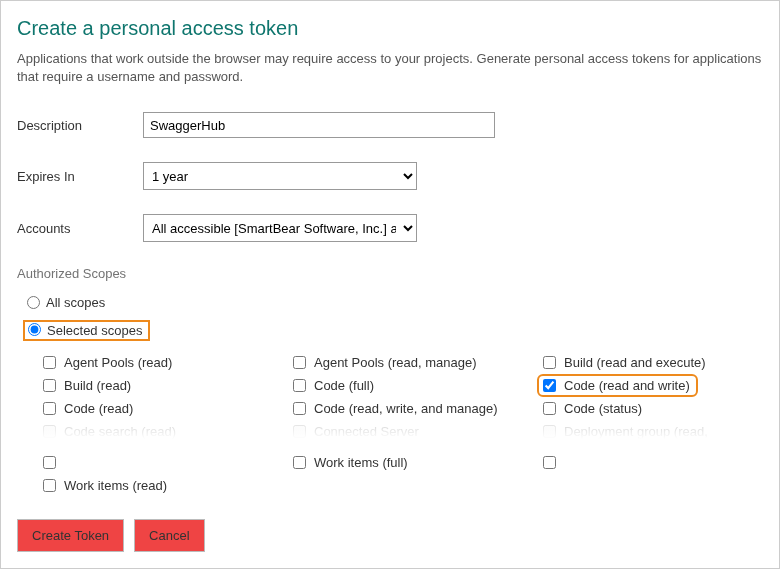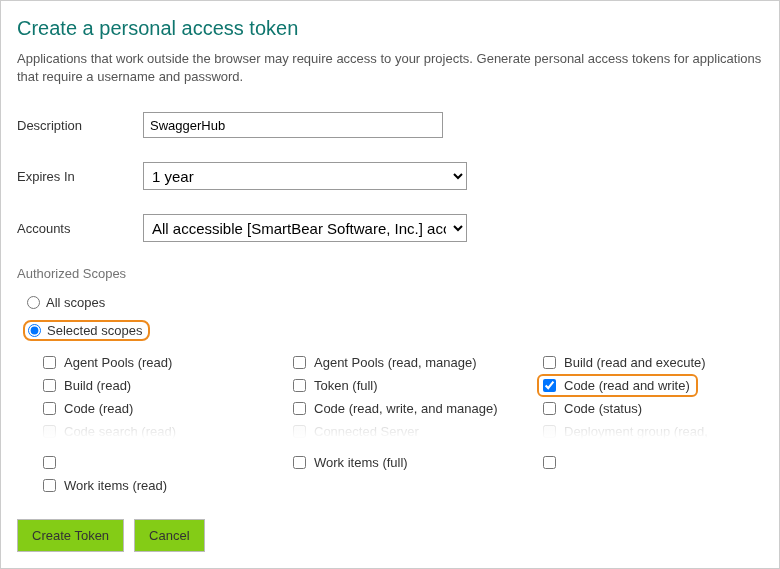--- a/index.html
+++ b/index.html
@@ -31,34 +31,34 @@
   .field-row {
     display: flex;
     align-items: center;
     margin-bottom: 24px;
   }
   .field-label {
     width: 126px;
     color: #333;
   }
   .text-input {
-    width: 300px;
+    width: 352px;
     height: 26px;
     border: 1px solid #999;
     padding: 2px 6px;
     font-family: inherit;
     font-size: 13px;
   }
   .select-input {
-    width: 324px;
+    width: 274px;
     height: 28px;
     border: 1px solid #999;
     padding: 2px 4px;
     font-family: inherit;
-    font-size: 15px;
+    font-size: 13px;
     background: #fff;
   }
   .section-label {
     margin-top: 10px;
     margin-bottom: 12px;
     color: #737373;
   }
   .radio-group {
     margin-left: 6px;
   }
@@ -66,24 +66,24 @@
     display: flex;
     align-items: center;
     margin-bottom: 6px;
     padding: 2px 4px;
   }
   .radio-row label {
     margin-left: 6px;
   }
   .highlight-box {
     border: 2.5px solid #ee8a1d;
-    border-radius: 8px;
+    border-radius: 0;
     padding: 1px 6px 1px 3px;
     display: inline-flex;
-    align-items: center;
+    align-items: flex-start;
     margin-left: -4px;
   }
   .scopes-grid {
     margin-left: 26px;
     margin-top: 12px;
     display: grid;
     grid-template-columns: 250px 250px 220px;
     row-gap: 8px;
     column-gap: 0;
   }
@@ -123,21 +123,21 @@
   .gap-row { height: 0; }
   .button-row {
     position: absolute;
     bottom: 16px;
     left: 16px;
     display: flex;
     gap: 10px;
   }
   .btn {
     border: 1px solid #bbb;
-    background: #84cc16;
+    background: #ef4444;
     padding: 8px 14px;
     font-family: inherit;
     font-size: 13px;
     cursor: pointer;
     color: #333;
   }
   input[type="radio"] { margin: 0; }
 </style>
 </head>
 <body>
@@ -195,21 +195,21 @@
       <input type="checkbox" style="">
       <span class="scope-label">Build (read and execute)</span>
     </div>
 
     <div class="scope-item">
       <input type="checkbox" style="">
       <span class="scope-label">Build (read)</span>
     </div>
     <div class="scope-item">
       <input type="checkbox" style="">
-      <span class="scope-label">Token (full)</span>
+      <span class="scope-label">Code (full)</span>
     </div>
     <div class="scope-item">
       <span class="highlight-scope" style="display:inline-flex;align-items:center;gap:8px;">
         <input type="checkbox" checked="" style="">
         <span class="scope-label">Code (read and write)</span>
       </span>
     </div>
 
     <div class="scope-item">
       <input type="checkbox" style="">

